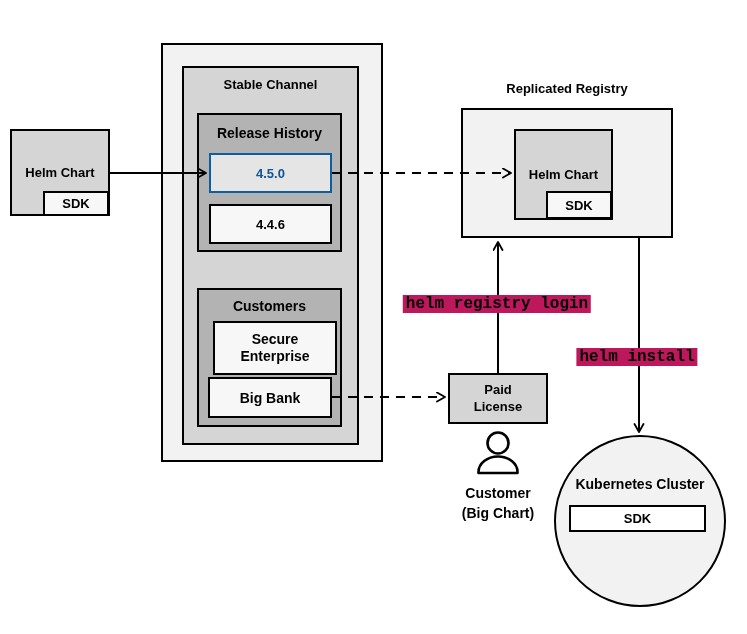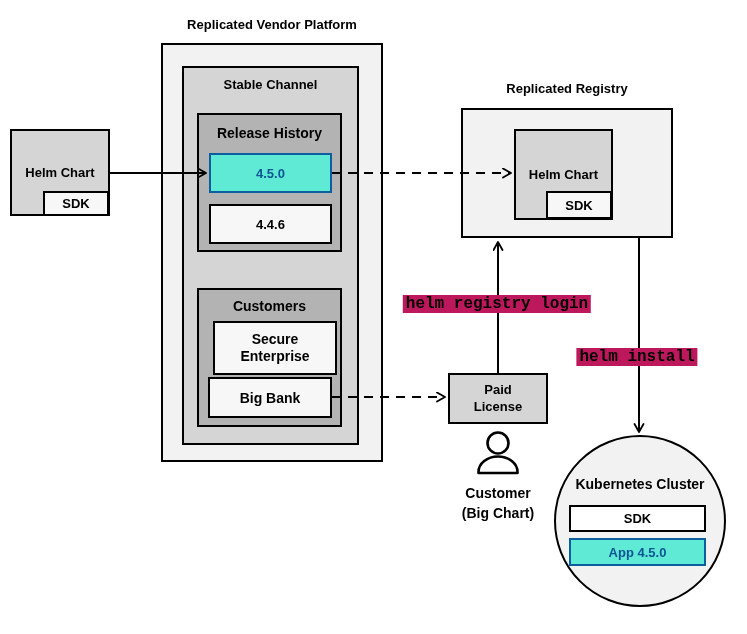--- a/index.html
+++ b/index.html
@@ -11,38 +11,37 @@
   .box {
     position:absolute; box-sizing:border-box; border:2px solid #000;
   }
   .center { display:flex; align-items:center; justify-content:center; text-align:center; }
   .toplabel { position:absolute; left:0; right:0; text-align:center; }
   .fill-outer  { background:#f2f2f2; }
   .fill-mid    { background:#d5d5d5; }
   .fill-dark   { background:#b3b3b3; }
   .fill-item   { background:#f7f7f7; }
   .fill-white  { background:#ffffff; }
-  .fill-blue   { background:#5eead4; border-color:#0d5e9e; color:#0f5596; }
+  .fill-blue   { background:#e5e5e5; border-color:#0d5e9e; color:#0f5596; }
   .fs13 { font-size:13px; }
   .fs12 { font-size:14px; }
   .cmd {
     position:absolute; transform:translate(-50%,-50%);
     font-family:"Liberation Mono", monospace; font-weight:bold; font-size:16px;
     background:#be185d; padding:0 3px; white-space:nowrap; z-index:6;
   }
   .freelabel { position:absolute; text-align:center; }
   svg.overlay { position:absolute; left:0; top:0; z-index:5; pointer-events:none; }
   .line-label { z-index:6; }
 </style>
 </head>
 <body>
 
 <div class="canvas">
 
-  <div class="freelabel fs13" style="left:161px; top:17px; width:222px;">Replicated Vendor Platform</div>
 
   <div class="box fill-outer" style="left:161px; top:43px; width:222px; height:419px;"></div>
 
   <div class="box fill-mid" style="left:182px; top:66px; width:177px; height:379px;">
     <div class="toplabel fs13" style="top:9px;">Stable Channel</div>
   </div>
 
   <div class="box fill-dark" style="left:197px; top:113px; width:145px; height:139px;">
     <div class="toplabel fs12" style="top:10px;">Release History</div>
   </div>
@@ -99,23 +98,20 @@
   </div>
 
   <div class="box fill-outer" style="left:554px; top:435px; width:172px; height:172px; border-radius:50%;">
     <div class="toplabel fs12" style="top:39px;">Kubernetes Cluster</div>
   </div>
 
   <div class="box fill-white center fs13" style="left:569px; top:505px; width:137px; height:27px;">
     <span>SDK</span>
   </div>
 
-  <div class="box fill-blue center fs13" style="left:569px; top:538px; width:137px; height:28px;">
-    <span>App 4.5.0</span>
-  </div>
 
   <svg class="overlay" width="747" height="634" viewBox="0 0 747 634">
     <defs>
       <marker id="arrowOpen" markerWidth="14" markerHeight="14" refX="9" refY="5.5" orient="auto" markerUnits="userSpaceOnUse">
         <path d="M1,1 L9,5.5 L1,10" fill="none" stroke="#000" stroke-width="1.8" stroke-linecap="round" stroke-linejoin="round"></path>
       </marker>
     </defs>
 
     <line x1="110" y1="173" x2="206" y2="173" stroke="#000" stroke-width="2" marker-end="url(#arrowOpen)"></line>
 

